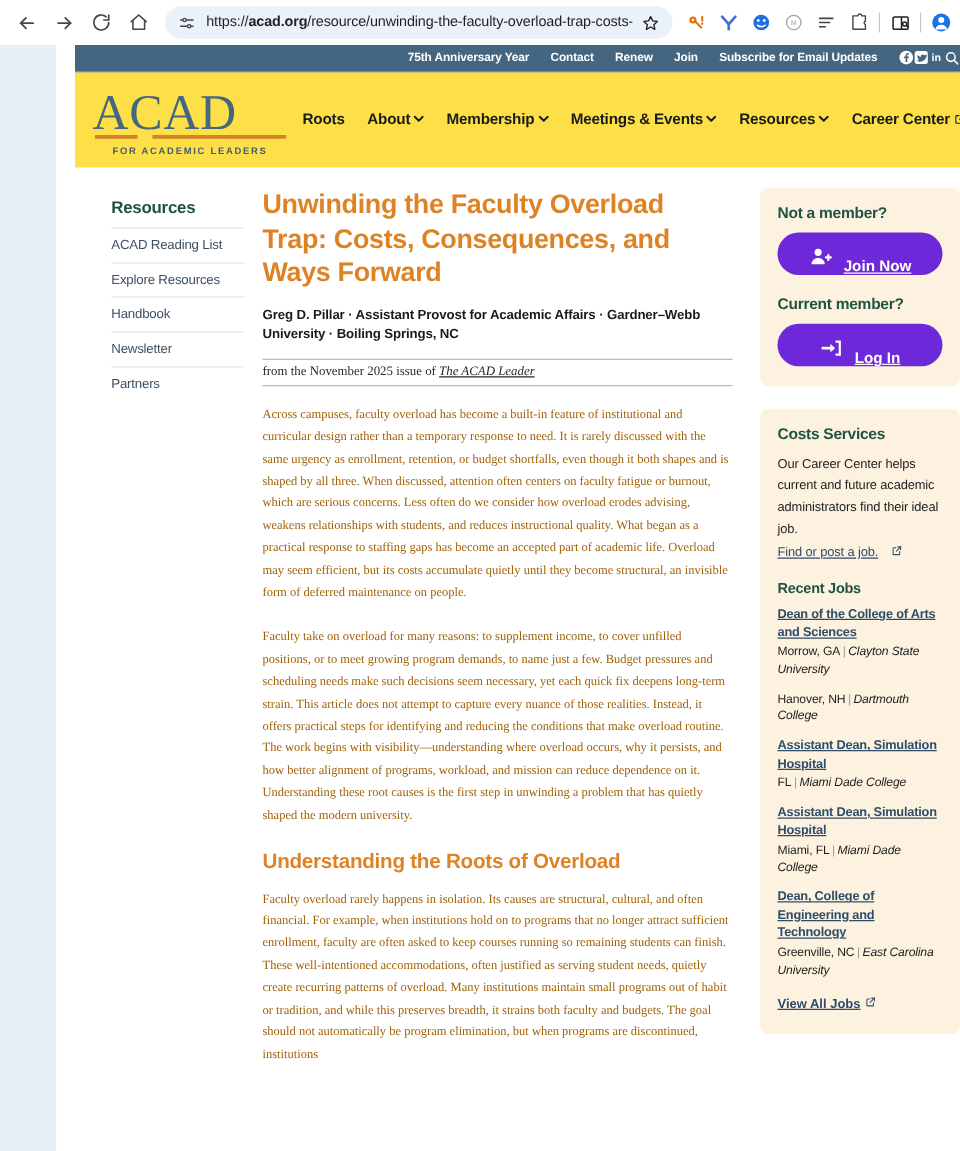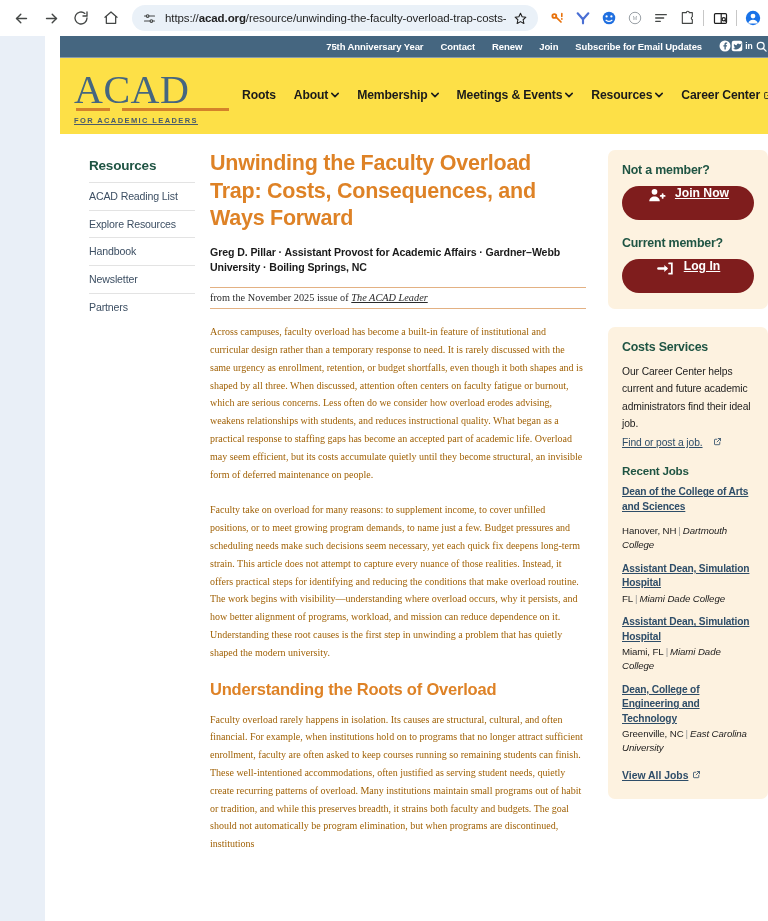--- a/index.html
+++ b/index.html
@@ -82,22 +82,22 @@
     font-family: "Liberation Serif", serif;
     font-size: 40px; font-weight: 400; color: #456680;
     letter-spacing: 0.5px; line-height: 40px;
   }
   #logo-rule-wrap { position: relative; height: 5px; margin-top: -2px; }
   .logo-rule { position: absolute; height: 3px; background: #d4822a; top: 0; }
   #logo-rule-left { left: 2px; width: 34px; }
   #logo-rule-right { left: 48px; width: 107px; }
   #logo-tagline {
     font-size: 7.5px; font-weight: 700; color: #4a5b6b;
-    letter-spacing: 1.4px; text-align: left;
-    width: 156px; margin-top: 3px; text-decoration: underline;
+    letter-spacing: 1.4px; text-align: center;
+    width: 156px; margin-top: 3px;
   }
 
   #main-nav {
     flex: 1; display: flex; align-items: center; justify-content: flex-end;
     gap: 18px; padding-bottom: 2px;
   }
   .nav-item {
     font-size: 12.2px; font-weight: 700; color: #1b1b1b;
     white-space: nowrap; display: flex; align-items: center; gap: 3px;
     letter-spacing: -0.15px;
@@ -150,22 +150,22 @@
   .card {
     background: #fdf2e0; border-radius: 7px;
     padding: 13px 14px 16px 14px; margin-bottom: 18px;
   }
   .card-h {
     font-size: 12.4px; font-weight: 700; color: #1f5443;
     margin-bottom: 9px; letter-spacing: -0.2px;
   }
   .card-h.second { margin-top: 16px; }
   .cta-btn {
-    background: #7f1d1d; border-radius: 18px; height: 34px;
-    display: flex; align-items: flex-start; justify-content: center;
+    background: #6d28d9; border-radius: 18px; height: 34px;
+    display: flex; align-items: flex-end; justify-content: center;
     gap: 9px; color: #ffffff;
   }
   .cta-label {
     font-size: 12.2px; font-weight: 700; color: #ffffff;
     text-decoration: underline;
   }
   .card-body {
     font-size: 10.3px; color: #1d1d1d; line-height: 1.68;
     letter-spacing: -0.1px;
   }
@@ -463,20 +463,23 @@
                 <path d="M20 4 11 13"></path>
                 <path d="M18 14v5a1.5 1.5 0 0 1-1.5 1.5H5.5A1.5 1.5 0 0 1 4 19V7.5A1.5 1.5 0 0 1 5.5 6H10"></path>
               </svg>
           </span>
         </a>
 
         <div class="jobs-h">Recent Jobs</div>
 
         <div class="job">
           <span class="job-title">Dean of the College of Arts and Sciences</span>
+          <div class="job-meta">
+            <span>Morrow, GA</span><span class="sep">|</span><i>Clayton State University</i>
+          </div>
         </div>
 
         <div class="job">
           <div class="job-meta">
             <span>Hanover, NH</span><span class="sep">|</span><i>Dartmouth College</i>
           </div>
         </div>
 
         <div class="job">
           <span class="job-title">Assistant Dean, Simulation Hospital</span>

